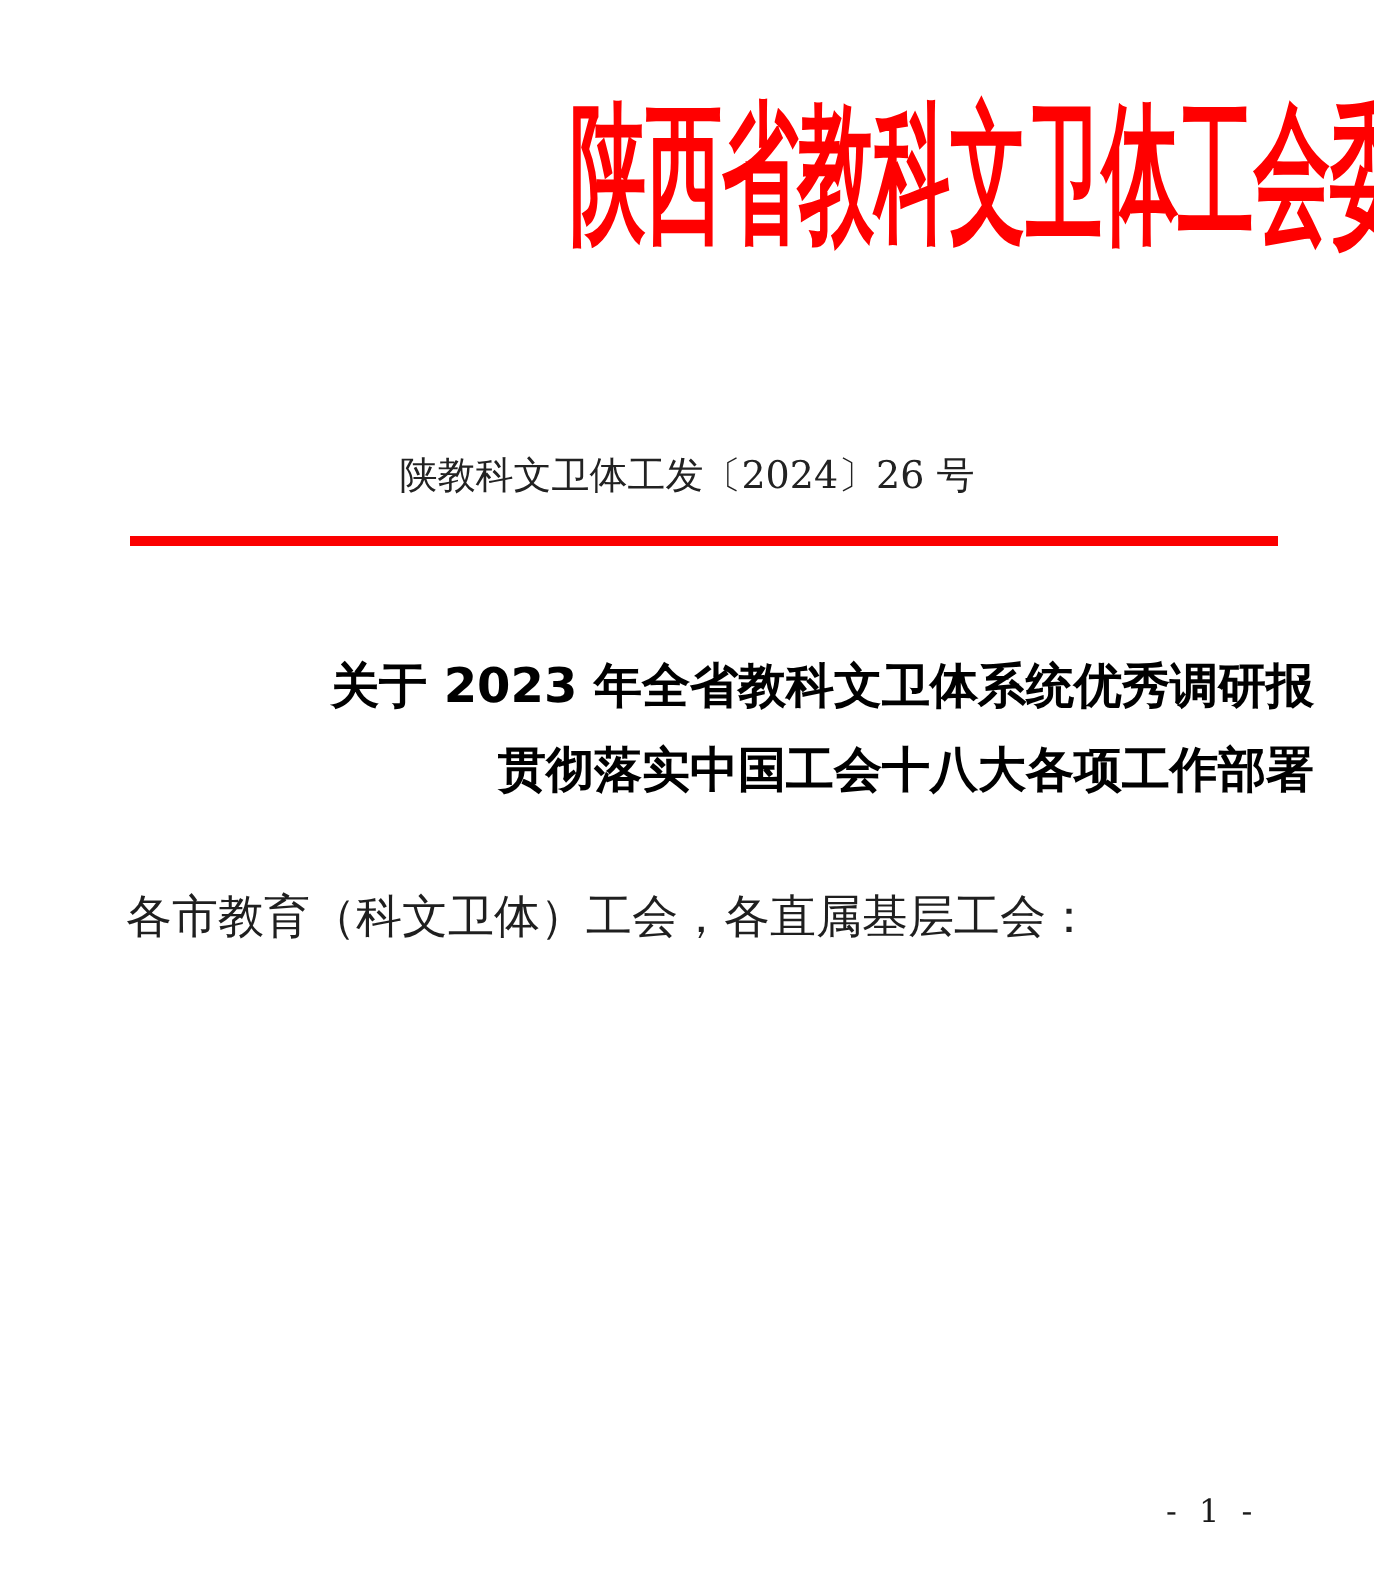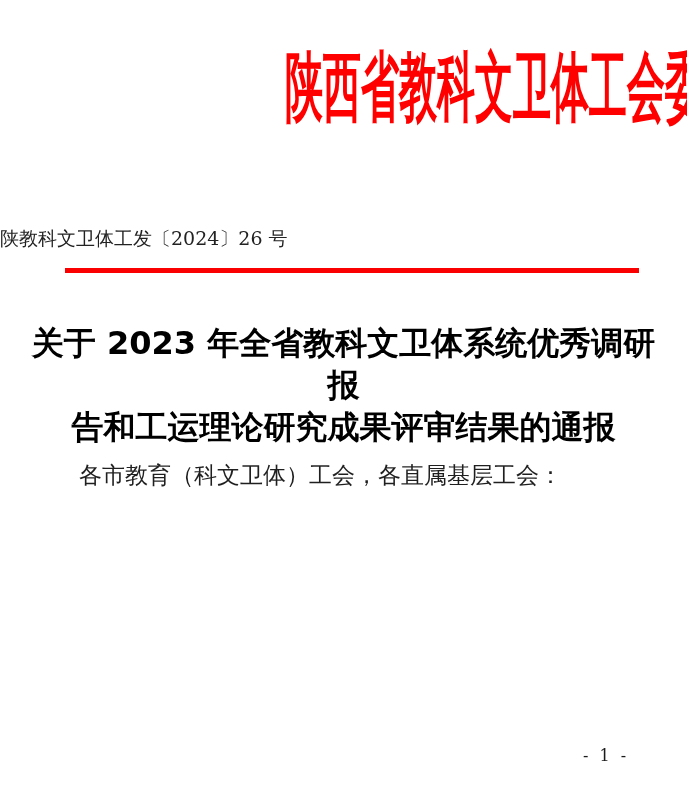--- a/index.html
+++ b/index.html
@@ -34,58 +34,59 @@
     letter-spacing: 0;
     transform: scaleX(0.50);
     transform-origin: center center;
   }
   
   .doc-number {
     position: absolute;
     top: 224px;
     left: 0;
     width: 687px;
+    text-align: center;
     font-size: 19px;
     line-height: 28px;
     color: #222222;
   }
   
   .red-rule {
     position: absolute;
     top: 268px;
     left: 65px;
     width: 574px;
     height: 5px;
   }
   
   .doc-title {
     position: absolute;
     top: 322px;
     left: 30px;
     width: 627px;
-    text-align: center;
+    text-align: right;
     font-family: "DejaVu Sans", "Liberation Sans", sans-serif;
     font-weight: bold;
-    font-size: 32px;
+    font-size: 24px;
     line-height: 42px;
     color: #000000;
   }
   
   .body-text {
     position: absolute;
     top: 441px;
     left: 63px;
     width: 602px;
     font-size: 23px;
     line-height: 36px;
     text-align: justify;
     color: #1f1f1f;
   }
   .body-text p {
-    margin: 16px;
+    margin: 0;
     padding: 0;
   }
   .para-indent {
     text-indent: 28px;
   }
   
   .page-number {
     position: absolute;
     top: 746px;
     left: 583px;
@@ -103,21 +104,21 @@
   <div class="masthead">
     <span class="masthead-text" style="color: rgb(255, 0, 0);">陕西省教科文卫体工会委员会文件</span>
   </div>
 
   <div class="doc-number">陕教科文卫体工发〔2024〕26 号</div>
 
   <div class="red-rule" style="background: rgb(251, 0, 0);"></div>
 
   <div class="doc-title">
     <div>关于 2023 年全省教科文卫体系统优秀调研报</div>
-    <div>告和工运理论研究成果评审结果的通报</div>
+    <div>贯彻落实中国工会十八大各项工作部署</div>
   </div>
 
   <div class="body-text">
     <p>各市教育（科文卫体）工会，各直属基层工会：</p>
   </div>
 
   <div class="page-number">- 1 -</div>
 
 </div>
 

